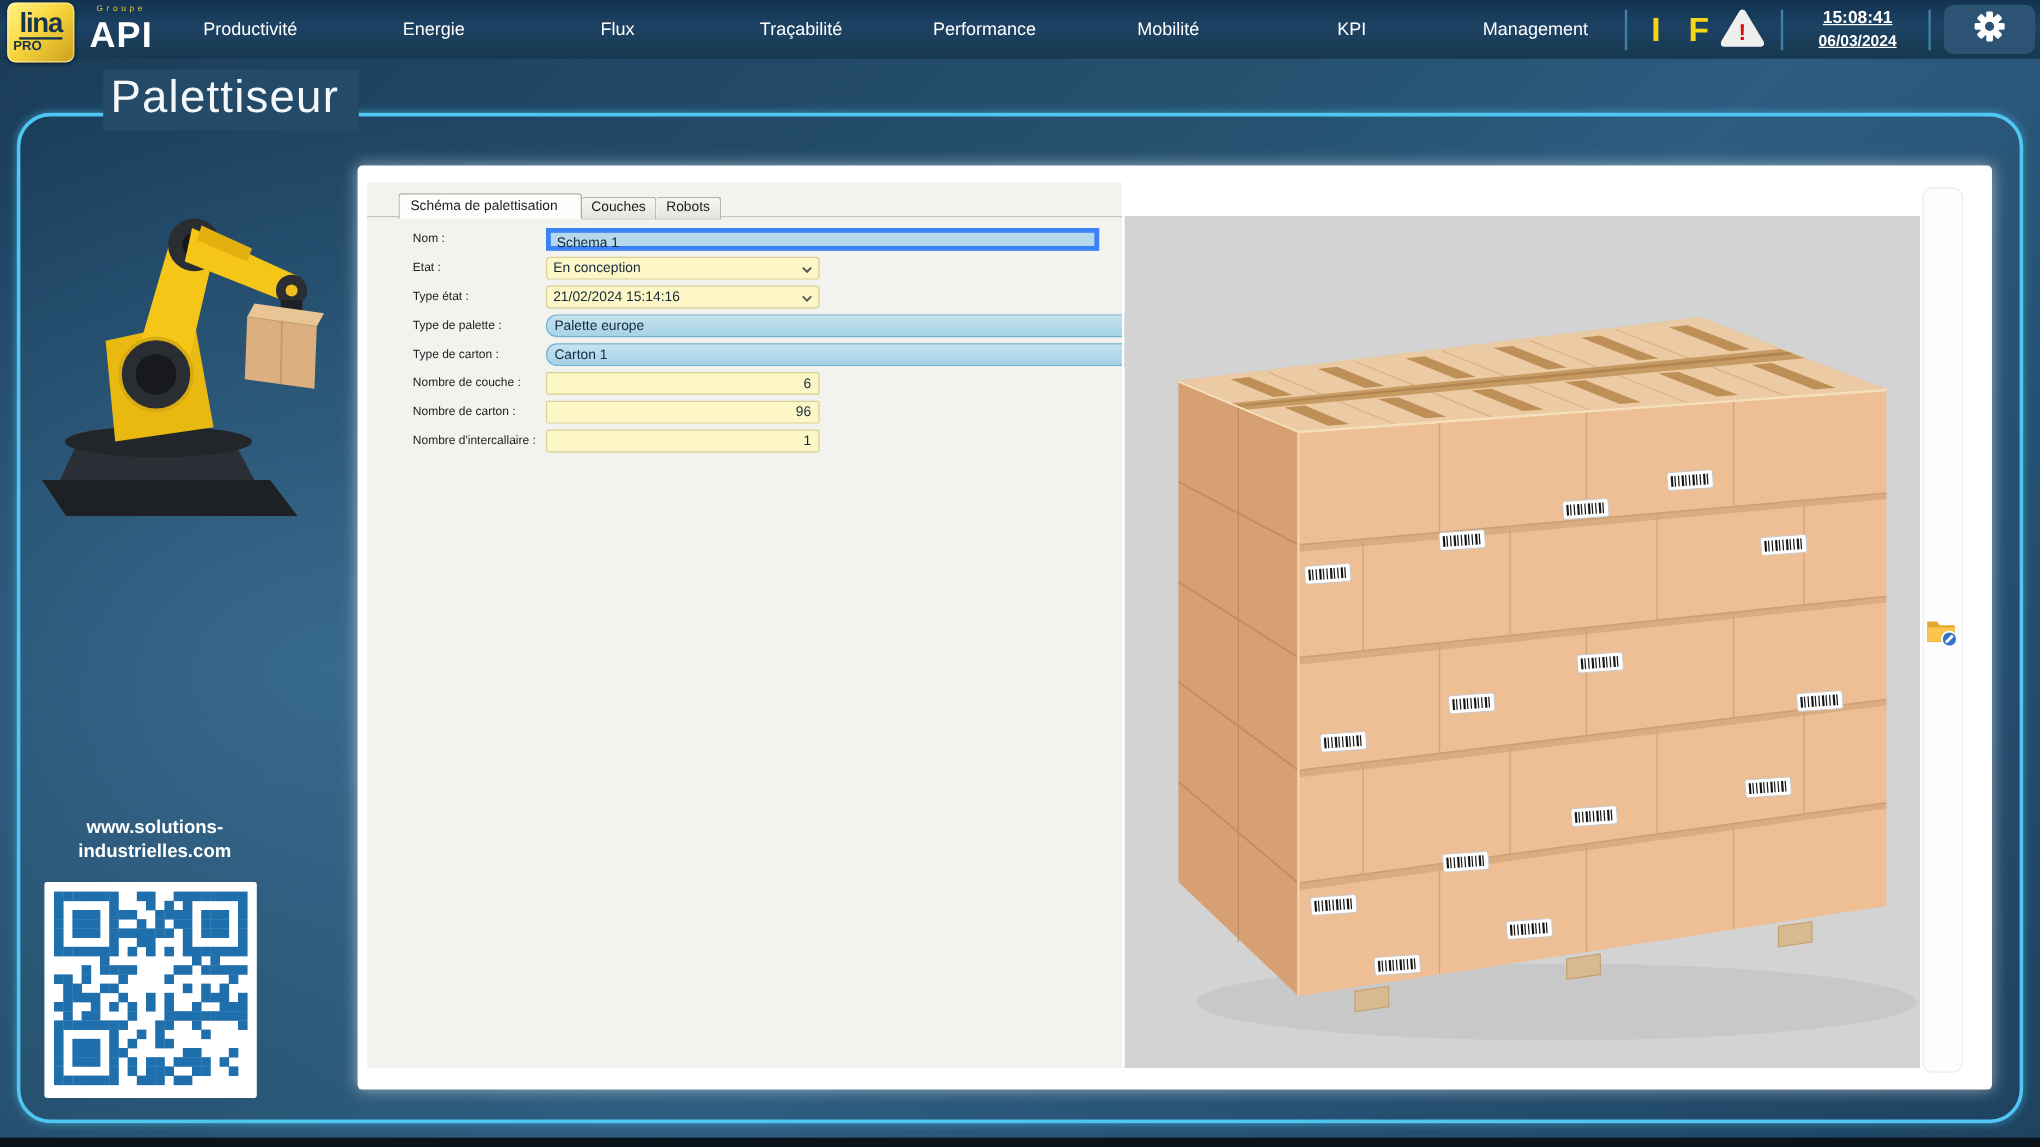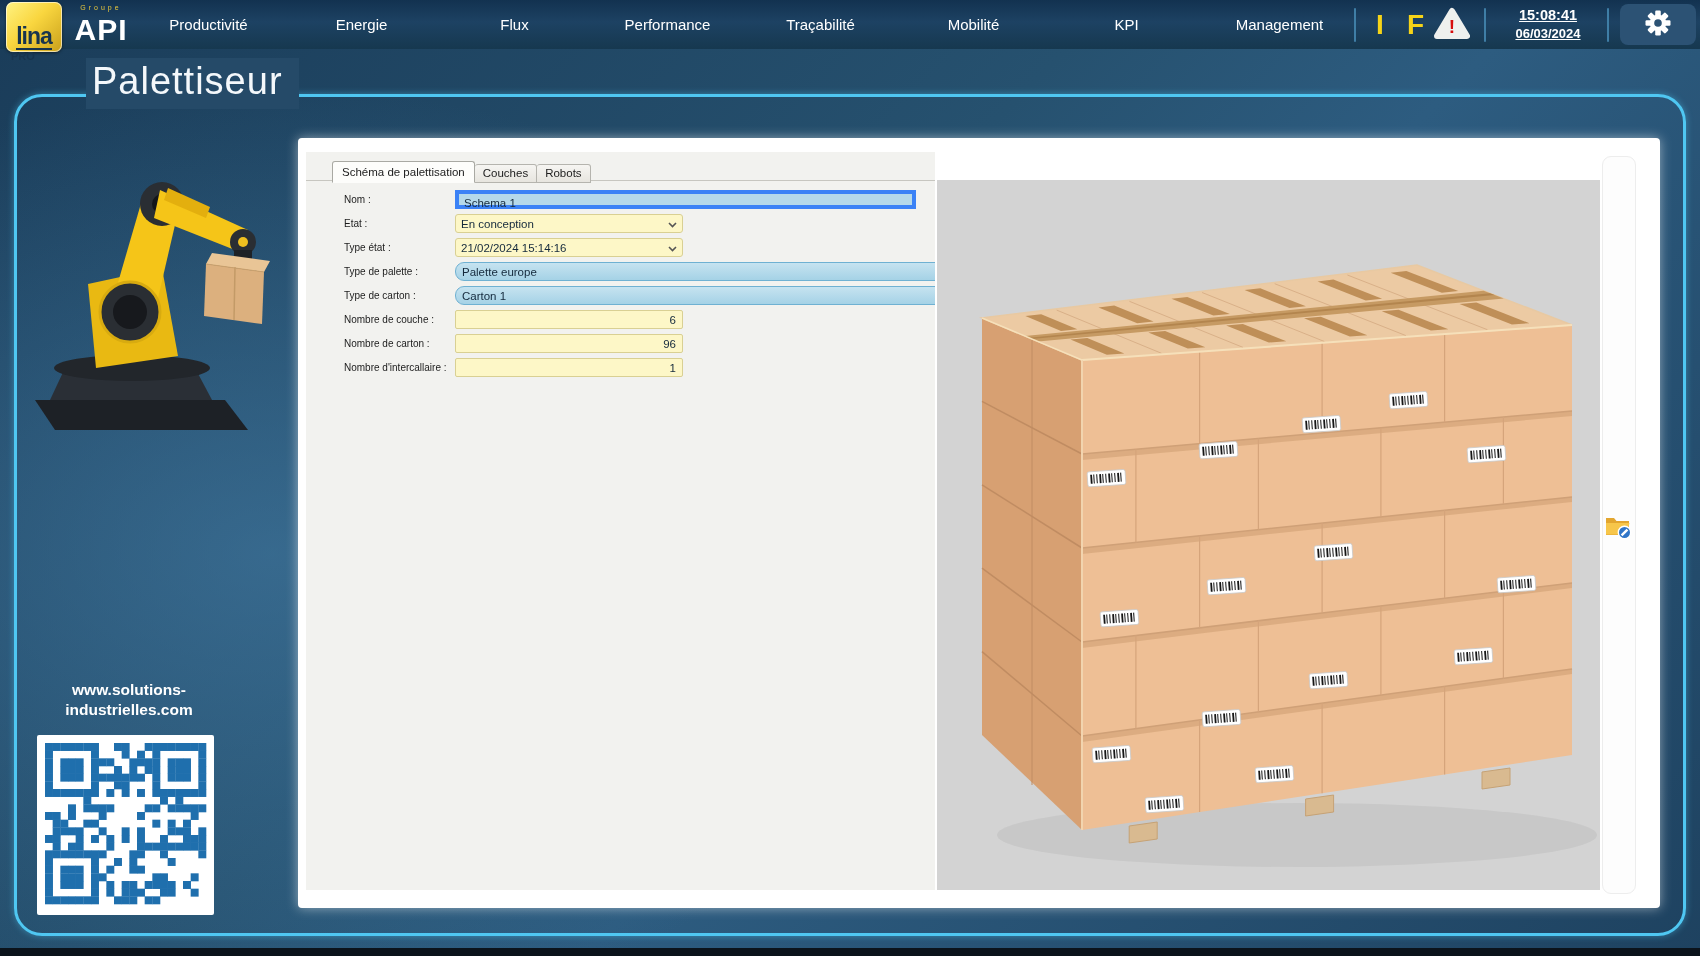--- a/index.html
+++ b/index.html
@@ -21,21 +21,21 @@
   .clock{position:absolute;left:1495px;top:6px;width:106px;text-align:center;color:#ffffff;font-weight:bold;text-decoration:underline;}
   .clock .t{font-size:14.5px;line-height:19px;}
   .clock .d{font-size:13px;line-height:17px;}
   .gear-btn{position:absolute;left:1620px;top:4px;width:76px;height:41px;background:#2c5274;border-radius:8px;
     display:flex;align-items:center;justify-content:center;cursor:pointer;}
   
   .logo-lina{position:absolute;left:6px;top:2px;width:56px;height:50px;border-radius:7px;
     background:linear-gradient(135deg,#fff382 0%,#f9d63f 45%,#c9a01b 100%);
     box-shadow:0 1px 3px rgba(0,0,0,.5), inset 0 0 0 1px rgba(255,255,255,.6);
     text-align:center;}
-  .logo-lina .lina{display:inline-block;margin-top:22px;font-size:23px;font-weight:bold;color:#17344e;
+  .logo-lina .lina{display:inline-block;margin-top:5px;font-size:23px;font-weight:bold;color:#17344e;
     border-bottom:2px solid #17344e;line-height:24px;letter-spacing:-1px;}
   .logo-lina .pro{font-size:11px;font-weight:bold;color:#17344e;text-align:left;padding-left:5px;line-height:13px;}
   .logo-api{position:absolute;left:70px;top:3px;width:62px;text-align:center;}
   .logo-api .groupe{font-size:7px;letter-spacing:3px;color:#e8c83c;line-height:9px;}
   .logo-api .api{font-size:30px;font-weight:bold;color:#ffffff;line-height:32px;letter-spacing:1px;border-top:2px solid rgba(255,255,255,.0);}
   
   .accent-frame{position:absolute;left:14px;top:94px;width:1666px;height:836px;
     border:3px solid #4fc7f2;border-radius:28px;box-shadow:0 0 7px rgba(79,199,242,.45);}
   .page-title{position:absolute;left:86px;top:58px;font-size:38px;color:#f4f8fb;
     background:#254a68;padding:2px 16px 6px 6px;letter-spacing:1px;}
@@ -46,21 +46,21 @@
     font-weight:bold;font-size:15.5px;line-height:20px;}
   .qr-box{position:absolute;left:37px;top:735px;width:177px;height:180px;background:#ffffff;border-radius:2px;}
   
   .panel{position:absolute;left:298px;top:138px;width:1362px;height:770px;background:#ffffff;
     border-radius:4px;box-shadow:0 0 12px rgba(255,255,255,.5);}
   .form-area{position:absolute;left:306px;top:152px;width:629px;height:738px;background:#f2f2ef;}
   .tabline{position:absolute;left:306px;top:180px;width:629px;height:1px;background:#c7c6c0;z-index:1;}
   .tabs{position:absolute;left:332px;top:161px;display:flex;align-items:flex-end;z-index:2;}
   .tab{font-size:11.5px;color:#1c1c1c;cursor:pointer;white-space:nowrap;}
   .tab.active{background:#fdfdfb;border:1px solid #a9a9a3;border-bottom:1px solid #fdfdfb;
-    border-radius:3px 3px 0 0;padding:3px 9px 3px 9px;height:14px;line-height:14px;}
+    border-radius:3px 3px 0 0;padding:3px 19px 3px 9px;height:14px;line-height:14px;}
   .tab.inactive{background:linear-gradient(180deg,#f6f5f2,#e7e5df);border:1px solid #b5b4ae;border-left:none;
     border-radius:3px 3px 0 0;padding:2px 8px;height:13px;line-height:13px;margin-bottom:0px;}
   .f-label{position:absolute;left:344px;font-size:10px;color:#1c1c1c;line-height:19px;text-align:center;}
   .ctl{position:absolute;left:455px;height:19px;line-height:19px;font-size:11.5px;color:#14293c;box-sizing:border-box;}
   .ctl-bluetext{width:461px;background:#b5d9ea;border:4px solid #3b82f6;padding-left:5px;}
   .ctl-dd{width:228px;background:#fdf7c7;border:1px solid #d9d093;border-radius:3px;padding-left:5px;cursor:pointer;}
   .ctl-dd svg{position:absolute;right:5px;top:7px;}
   .ctl-picker{width:523px;background:linear-gradient(180deg,#c6e3f0,#a5d2e6);border:1px solid #6fb1d2;
     border-radius:9px;padding-left:6px;cursor:pointer;}
   .ctl-num{width:228px;background:#fdf7c7;border:1px solid #d9d093;border-radius:2px;text-align:right;padding-right:6px;}
@@ -72,22 +72,22 @@
   .folder-btn{position:absolute;left:1604px;top:512px;width:28px;height:28px;cursor:pointer;}
 </style>
 </head>
 <body>
 
 <div class="topbar">
   <div class="nav">
     <span class="nav-item">Productivité</span>
     <span class="nav-item">Energie</span>
     <span class="nav-item">Flux</span>
+    <span class="nav-item">Traçabilité</span>
     <span class="nav-item">Performance</span>
-    <span class="nav-item">Traçabilité</span>
     <span class="nav-item">Mobilité</span>
     <span class="nav-item">KPI</span>
     <span class="nav-item">Management</span>
   </div>
   <div class="tb-sep" style="left:1354px"></div>
   <span class="ind-letter" style="left:1376px">I</span>
   <span class="ind-letter" style="left:1407px">F</span>
   <span class="warn">
     <svg width="36" height="34" viewBox="0 0 36 34">
       <polygon points="18,4 33,29 3,29" fill="#eef0ee" stroke="#eef0ee" stroke-width="6" stroke-linejoin="round"></polygon>

